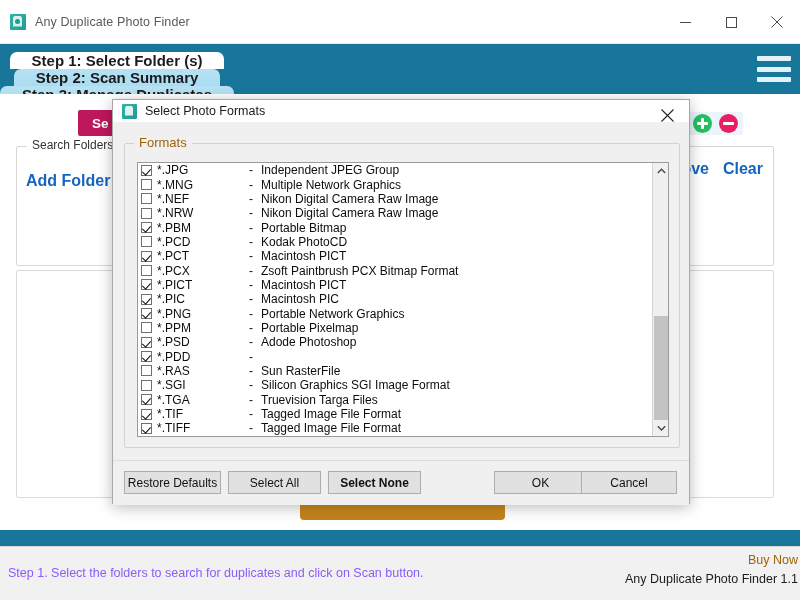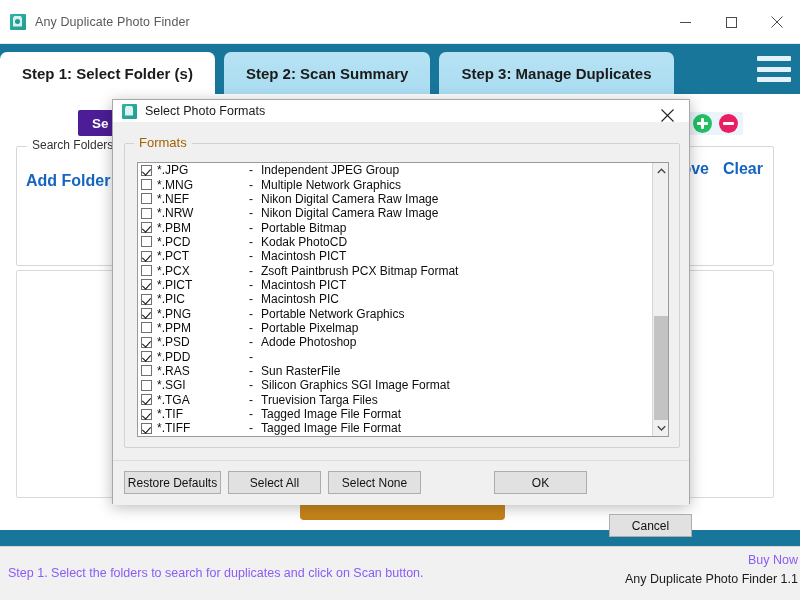--- a/index.html
+++ b/index.html
@@ -55,21 +55,21 @@
   .win-btn svg { display: block; }
 
   
   .header {
     position: absolute; left: 0; top: 44px;
     width: 800px; height: 50px;
     background: #17769a;
   }
   .tabs {
     position: absolute; left: 0; bottom: 0;
-    display: flex; align-items: center; height: 42px;
+    display: flex; align-items: center; height: 42px; flex-direction: column;
   }
   .tab {
     height: 42px;
     border-radius: 7px 7px 0 0;
     display: flex; align-items: center; justify-content: center;
     padding: 0 22px;
     font-size: 15px; font-weight: bold; color: #1b1b1b;
     white-space: nowrap;
     cursor: default;
   }
@@ -92,21 +92,21 @@
 
   
   .main {
     position: absolute; left: 0; top: 94px;
     width: 800px; height: 436px;
     background: #ffffff;
   }
   .scan-btn {
     position: absolute; left: 78px; top: 16px;
     height: 26px; padding: 13px 14px;
-    background: #4c1d95; color: #ffffff;
+    background: #be185d; color: #ffffff;
     font-size: 13.5px; font-weight: bold;
     display: flex; align-items: center;
     border-radius: 2px;
     cursor: default;
   }
   .plusminus {
     position: absolute; left: 688px; top: 18px;
     display: flex; gap: 7px; align-items: center;
     background: #eaf4fa; padding: 2px 5px; border-radius: 2px;
   }
@@ -177,21 +177,21 @@
   }
   .status-left {
     position: absolute; left: 8px; top: 19px;
     font-size: 12.5px; color: #8b5cf6;
   }
   .status-right {
     position: absolute; right: 2px; top: 6px;
     text-align: right;
   }
   .buy-now {
-    font-size: 12.5px; color: #8b5cf6; cursor: default;
+    font-size: 12.5px; color: #a16207; cursor: default;
   }
   .version-text {
     font-size: 12.5px; color: #1c1c1c; margin-top: 5px;
   }
 
   
   .dlg {
     position: absolute; left: 112px; top: 99px;
     width: 578px; height: 405px;
     background: #f0f0f0;
@@ -306,23 +306,23 @@
     position: absolute; top: 10px;
     height: 23px;
     background: #e1e1e1;
     border: 1px solid #adadad;
     font-size: 12px; color: #111111;
     display: flex; align-items: center; justify-content: center;
     cursor: default;
   }
   .btn.b1 { left: 11px;  width: 97px; }
   .btn.b2 { left: 115px; width: 93px; }
-  .btn.b3 { left: 215px; width: 93px; }
+  .btn.b3 { left: 215px; width: 93px; font-weight: bold; }
   .btn.b4 { left: 381px; width: 93px; }
-  .btn.b5 { left: 496px; width: 83px; margin-top: 43px; }
+  .btn.b5 { left: 468px; width: 96px; }
 </style>
 </head>
 <body>
 
 <div id="app">
 
   <div class="titlebar">
     <div class="title-app-icon"></div>
     <div class="titlebar-text">Any Duplicate Photo Finder</div>
     <div class="win-controls">

